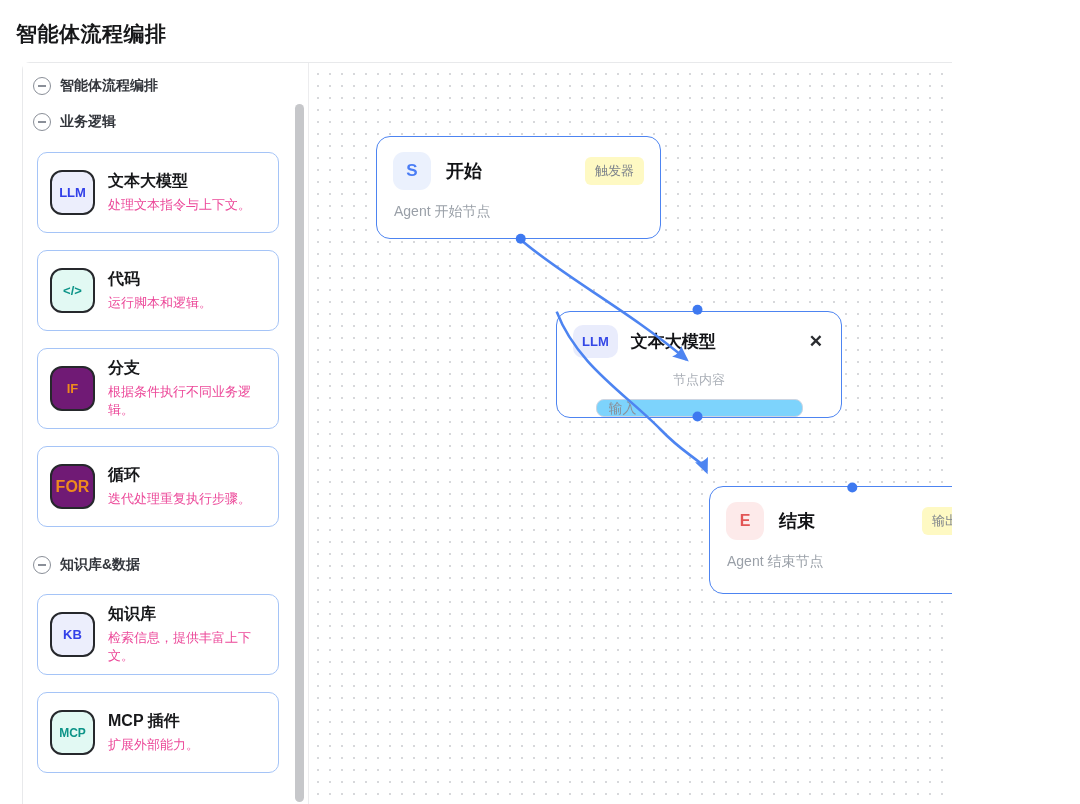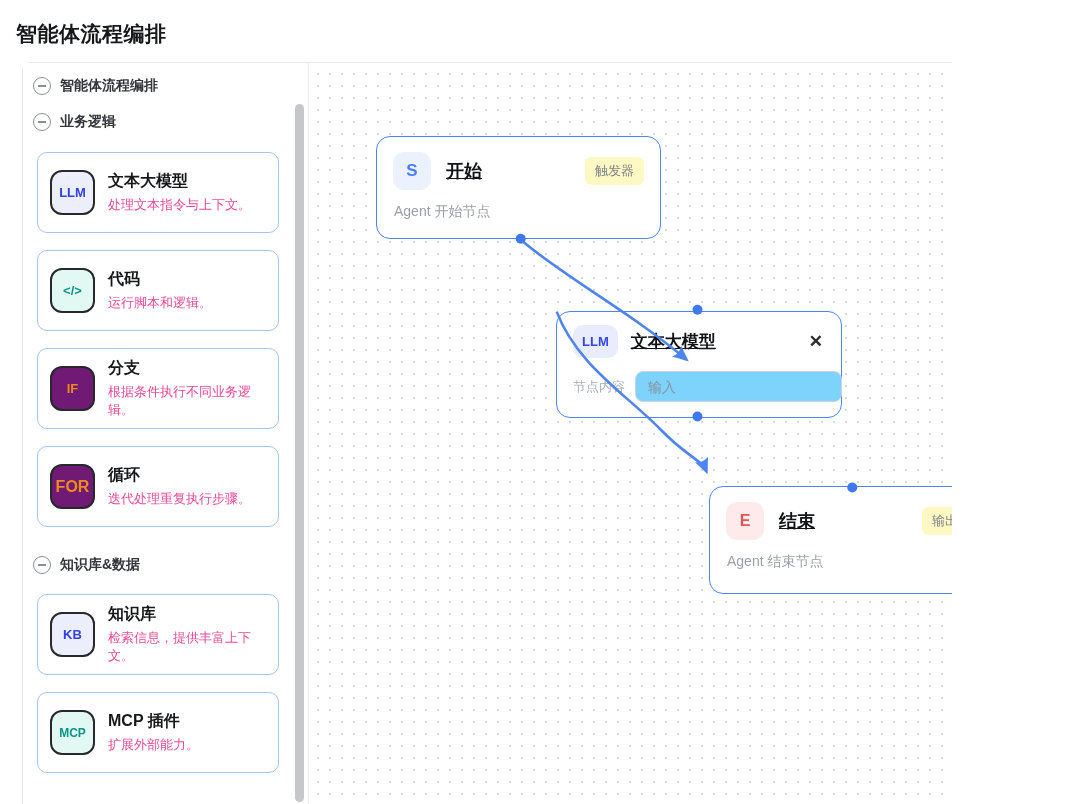--- a/index.html
+++ b/index.html
@@ -38,27 +38,27 @@
   .canvas { position:relative; flex:1; height:100%; cursor:grab;
     background-image: radial-gradient(circle, #d7d8db 1px, transparent 1.3px);
     background-size: 12px 12px; background-position: 3px 5px; }
 
   .node { position:absolute; background:#fff; border:1.6px solid #4d84f1; border-radius:14px; }
   .node-head { display:flex; align-items:center; gap:15px; padding:15px 16px 0 16px; }
   .node-badge { border-radius:11px; display:flex; align-items:center; justify-content:center; font-weight:600; flex:0 0 auto; }
   .badge-s   { width:38px; height:38px; background:#ebf1fd; color:#4a7df5; font-size:17px; }
   .badge-llm { padding:9px 9px; background:#e9ecfc; color:#3447e6; font-size:13px; font-weight:700; border-radius:10px; }
   .badge-e   { width:38px; height:38px; background:#fdeaea; color:#e25555; font-size:16px; font-weight:700; }
-  .node-title { font-size:18px; font-weight:700; color:#121316;text-decoration:underline; }
+  .node-title { font-size:18px; font-weight:700; color:#121316; }
   .spacer { flex:1; }
   .node-pill { background:#fef9c3; color:#7d838c; font-size:13px; padding:5px 10px; border-radius:6px; flex:0 0 auto; }
   .node-sub { margin:13px 0 0 17px; font-size:14px; color:#9aa0a8; }
   .close-x { font-size:17px; font-weight:700; color:#2a2c30; cursor:pointer; line-height:1; padding:2px; }
 
-  .node-row { display:flex; align-items:center; gap:10px; margin-top:13px; padding:0 16px; }
+  .node-row { display:flex; align-items:center; gap:10px; margin-top:13px; padding:0 16px;flex-direction:column; }
   .field-label { font-size:13px; color:#a9aeb6; flex:0 0 auto; }
   .node-input { flex:1; height:31px; border:1.3px solid #ccd5e2; border-radius:8px; background:#7dd3fc;
     font-size:14px; color:#3a3f46; padding:0 12px; outline:none; font-family:"Liberation Sans", sans-serif; }
   .node-input::placeholder { color:#8a9099; }
 
   .edges { position:absolute; left:0; top:0; width:100%; height:100%; pointer-events:none; z-index:5; }
 </style>
 </head>
 <body>
 

